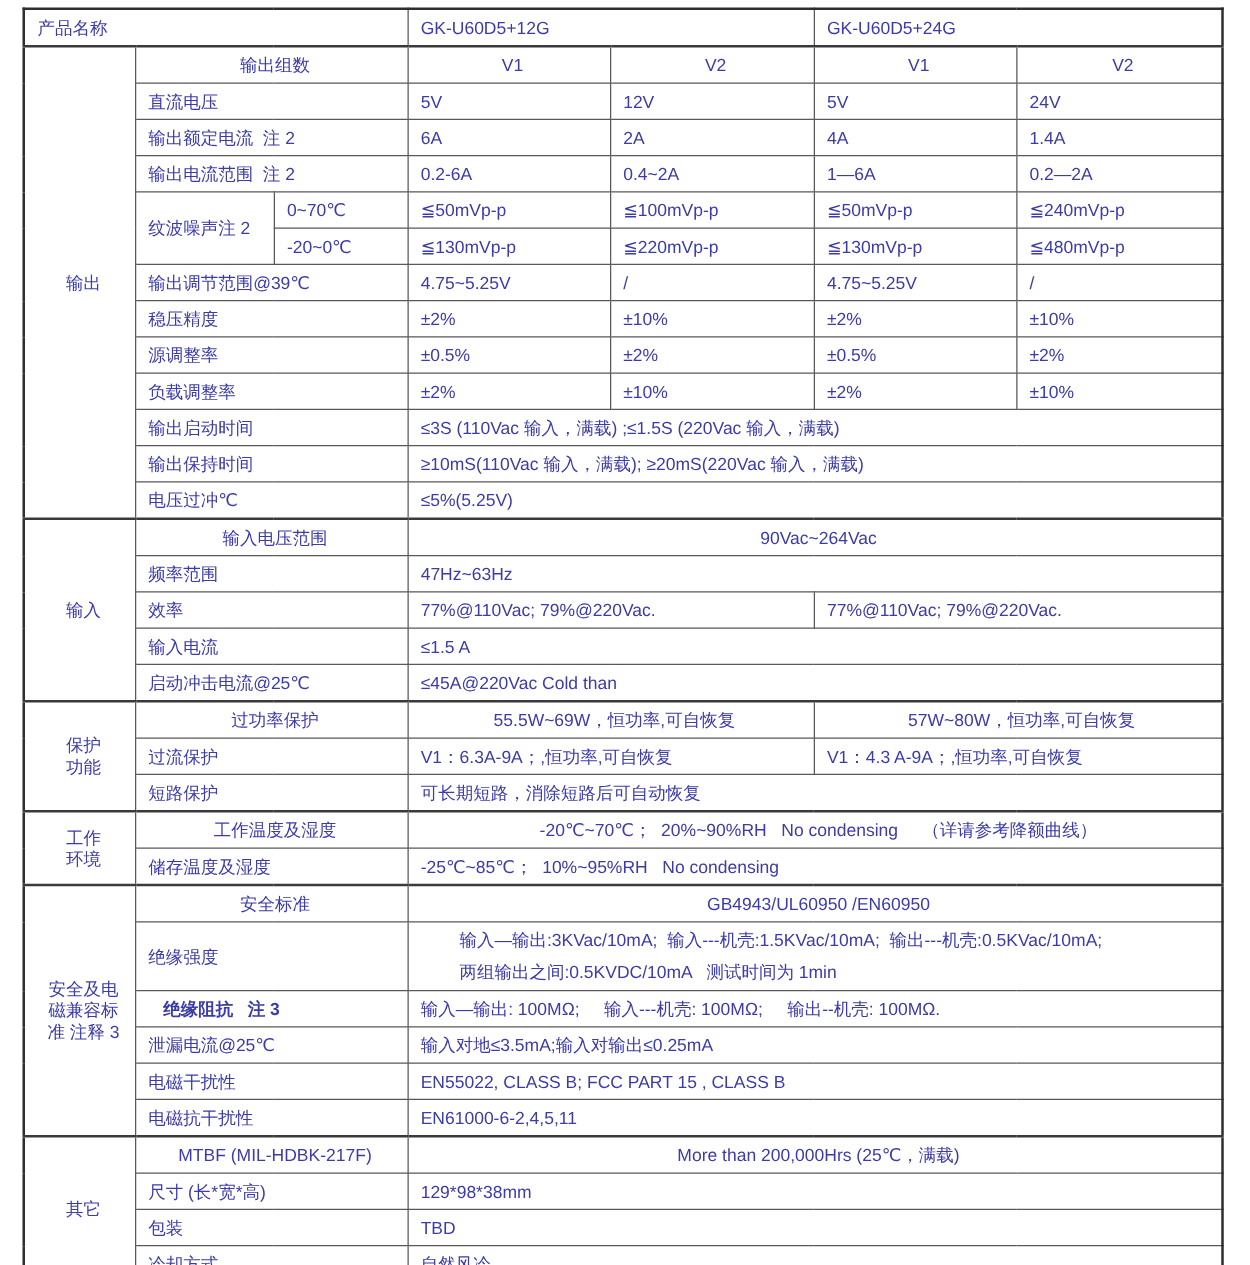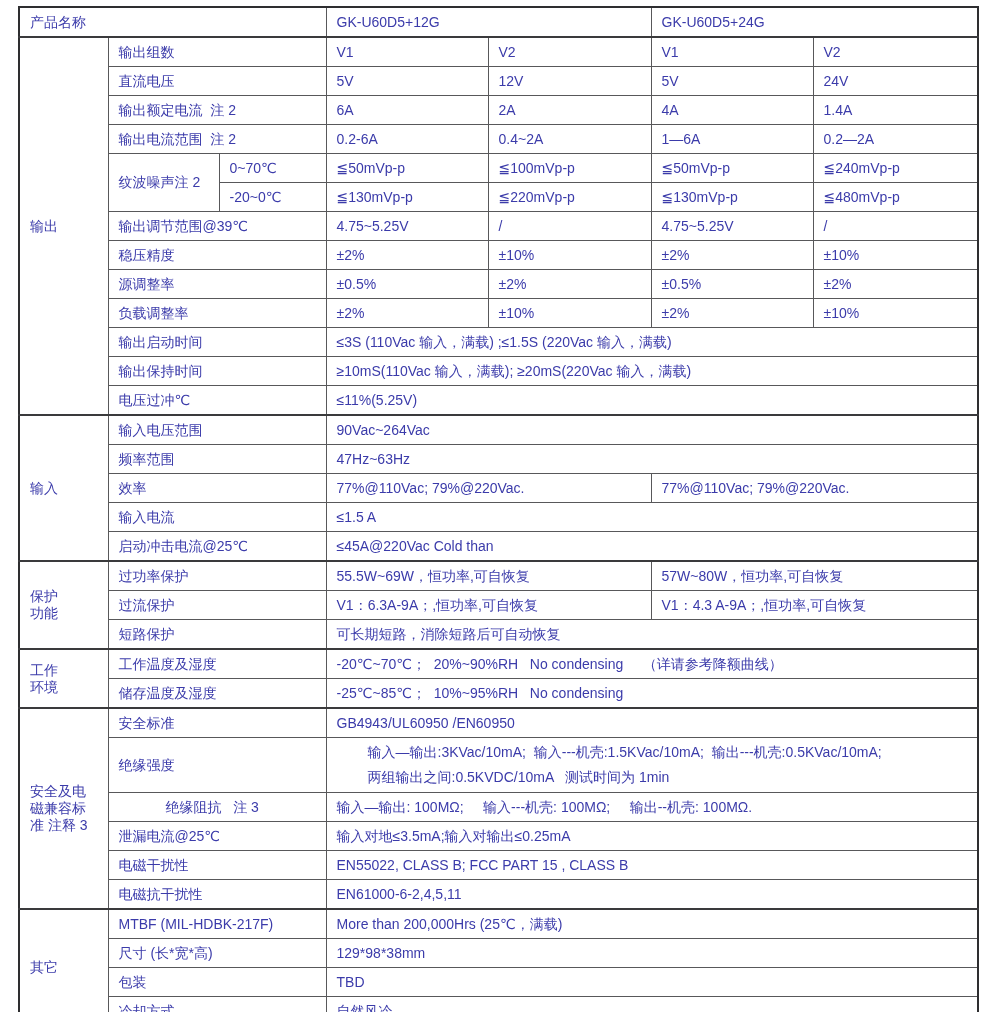--- a/index.html
+++ b/index.html
@@ -25,30 +25,30 @@
   table.spec td {
     border: 1px solid #58585a;
     height: 26px;
     padding: 1px 4px 1px 10px;
     font-size: 14px;
     line-height: 1.2;
     vertical-align: middle;
     overflow: hidden;
     white-space: pre-wrap;
   }
-  tr.section-start > td { border-top: 2px solid #3a3a3c; }
+  tr.section-start > td { border-top: 2px solid #3a3a3c; text-align: center; }
   td.group-cell {
     padding-left: 16px;
     white-space: pre-line;
     line-height: 1.8;
     font-size: 15px;
     margin-left: 23px;
   }
   td.label-cell { padding-left: 10px; }
-  td.label-cell.indent { padding-left: 57px; }
+  td.label-cell.indent { padding-left: 22px; font-weight: bold; }
   td.sub-cell { font-size: 12.5px; padding-left: 8px; }
   td.header-cell { font-size: 14.5px; margin-left: 32px; }
   tr.tall > td { height: 52px; }
   .two-line div { line-height: 25px; margin-left: 31px; }
 </style>
 </head>
 <body>
 
 <div class="sheet">
   <table class="spec">
@@ -142,21 +142,21 @@
         <tr>
           <td class="label-cell" colspan="2">输出启动时间</td>
           <td colspan="4">≤3S (110Vac 输入，满载) ;≤1.5S (220Vac 输入，满载)</td>
         </tr>
         <tr>
           <td class="label-cell" colspan="2">输出保持时间</td>
           <td colspan="4">≥10mS(110Vac 输入，满载); ≥20mS(220Vac 输入，满载)</td>
         </tr>
         <tr>
           <td class="label-cell" colspan="2">电压过冲℃</td>
-          <td colspan="4">≤11%(5.25V)</td>
+          <td colspan="4">≤5%(5.25V)</td>
         </tr>
         <tr class="section-start">
           <td class="group-cell" rowspan="5">输入</td>
           <td class="label-cell" colspan="2">输入电压范围</td>
           <td colspan="4">90Vac~264Vac</td>
         </tr>
         <tr>
           <td class="label-cell" colspan="2">频率范围</td>
           <td colspan="4">47Hz~63Hz</td>
         </tr>

